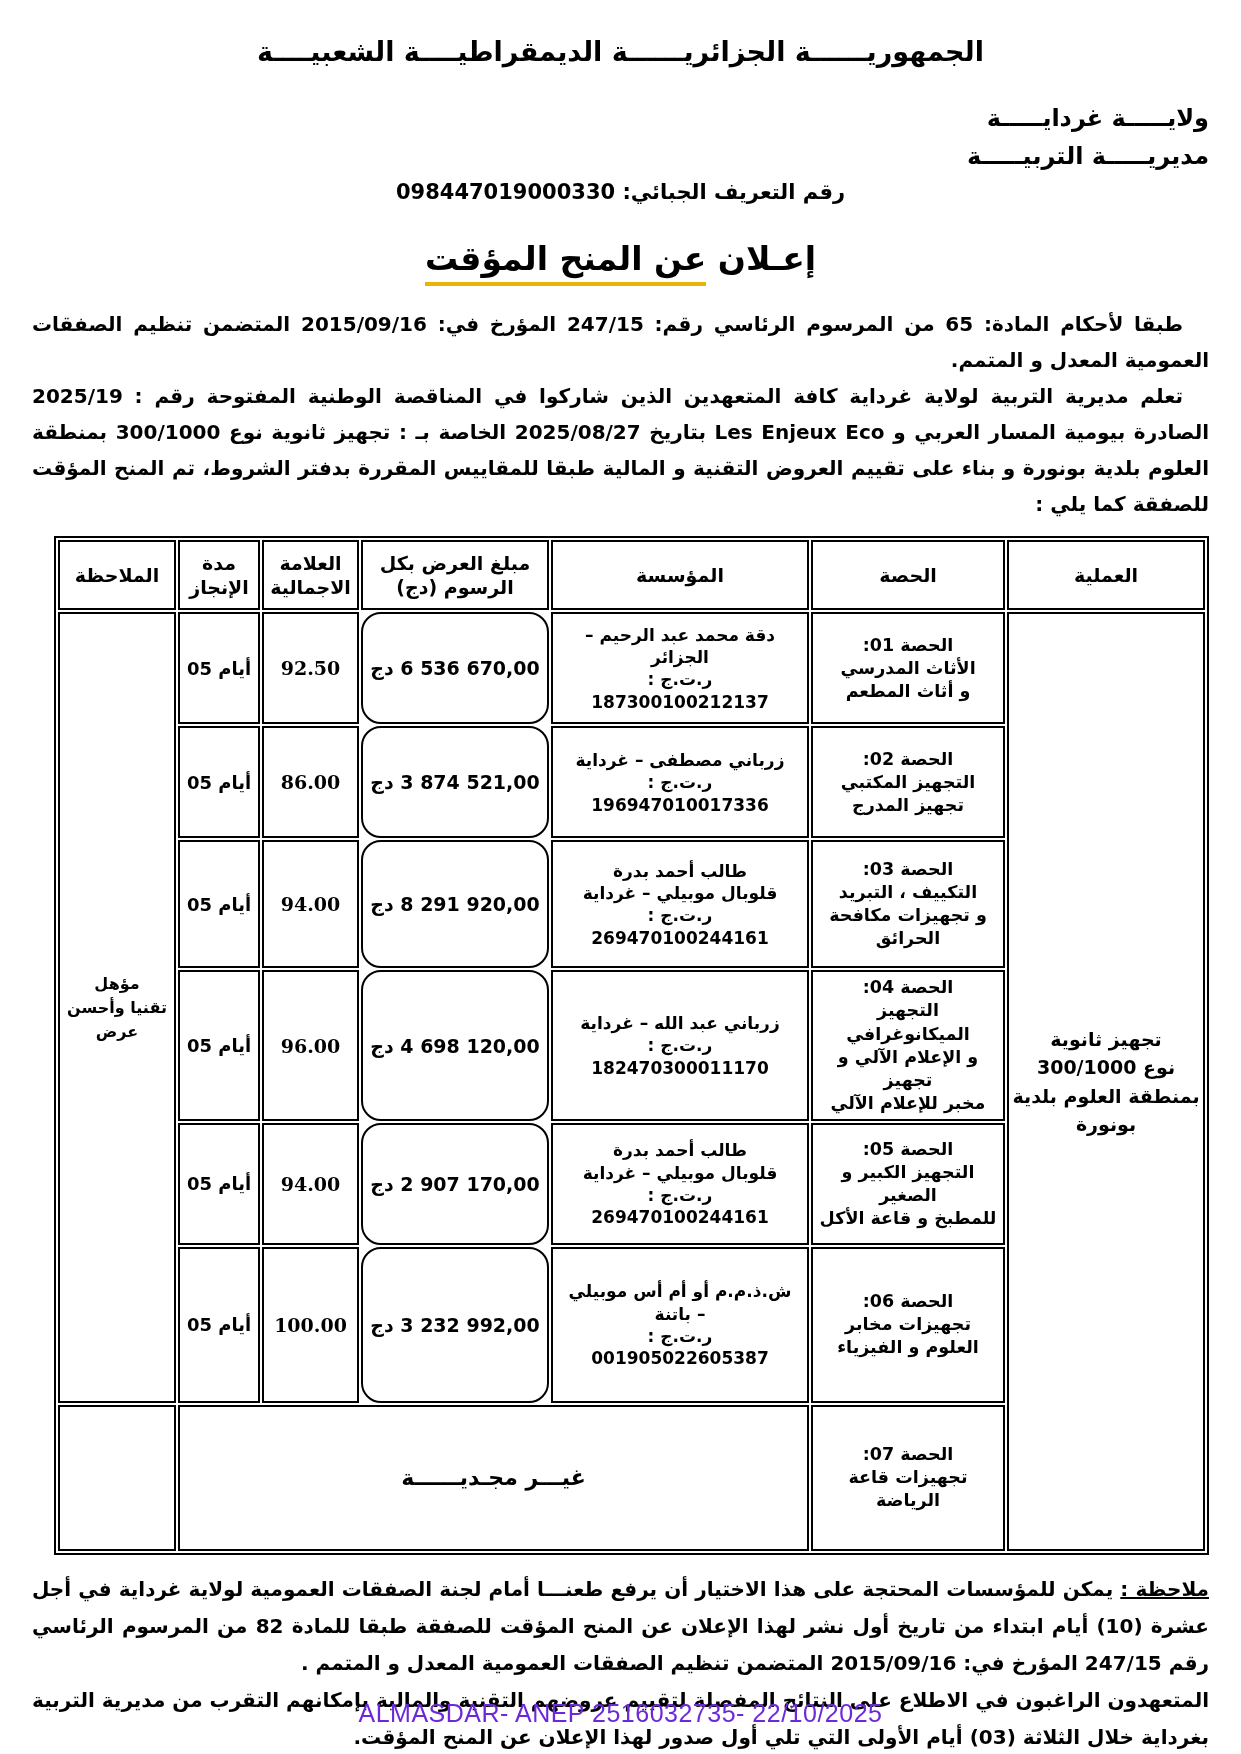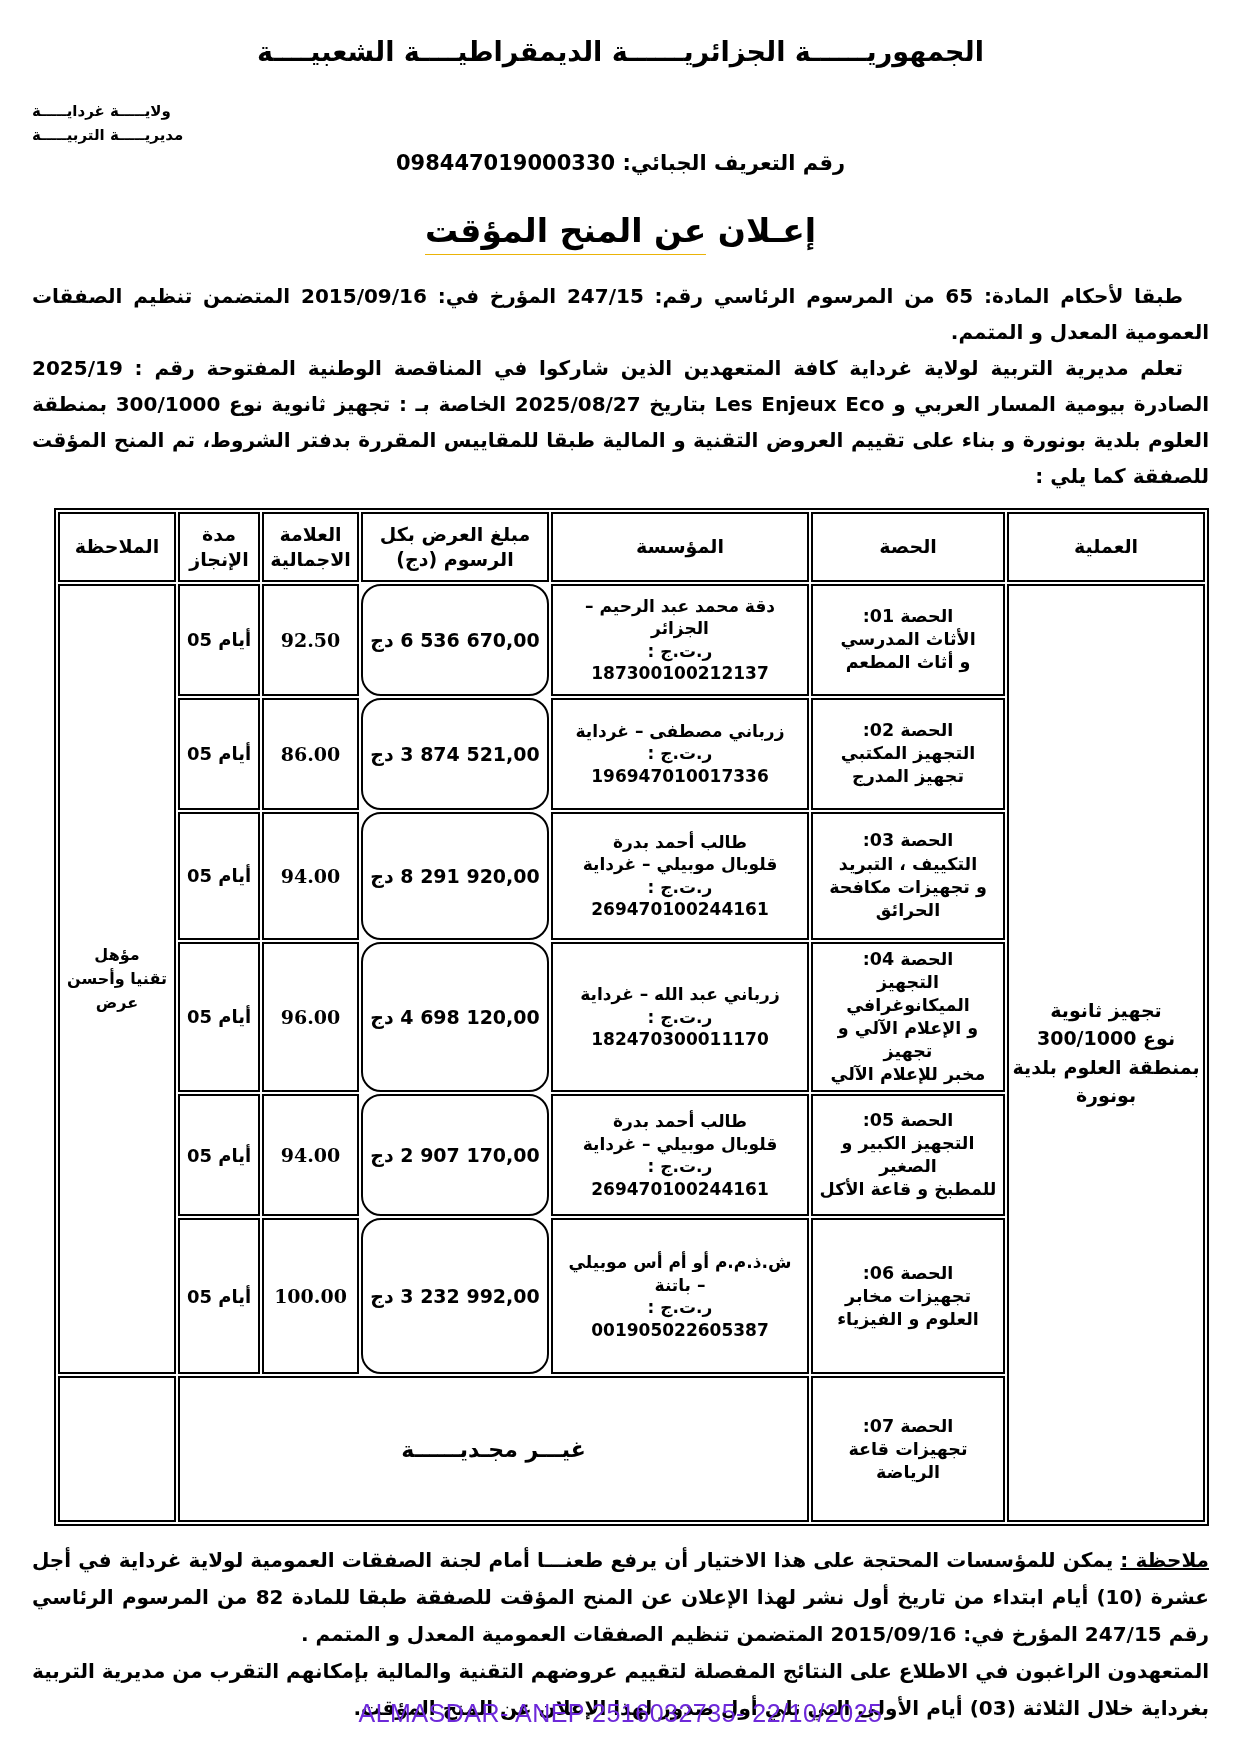--- a/index.html
+++ b/index.html
@@ -2,24 +2,24 @@
 <html lang="ar"><head>
 <meta charset="utf-8">
 <style>
   html,body { margin:0; padding:0; background:#fff; }
   .page {
     width:1241px; height:1754px; position:relative; box-sizing:border-box;
     background:#fff; color:#000; padding:36px 32px;
     font-family:"DejaVu Sans", sans-serif; direction:rtl; overflow:hidden;
   }
   .h-republic { text-align:center; font-weight:bold; font-size:27px; margin-bottom:32px; }
-  .h-line   { text-align:left; font-weight:bold; font-size:15px; line-height:1.6; }
+  .h-line   { text-align:right; font-weight:bold; font-size:24px; line-height:1.6; }
   .h-tax    { text-align:center; font-weight:bold; font-size:21px; line-height:1.6; }
   .doc-title { text-align:center; font-size:33px; font-weight:bold; margin:30px 0 28px; }
-  .doc-title .underlined { border-bottom:1px solid #eab308; padding-bottom:4px; }
+  .doc-title .underlined { border-bottom:4px solid #eab308; padding-bottom:4px; }
   .intro { font-size:20px; font-weight:bold; line-height:1.8; text-align:justify; margin:0; text-indent:26px; }
   table.award {
     border-collapse:separate; border-spacing:2px; border:2px solid #000;
     width:1145px; table-layout:fixed; margin-top:14px; background:#fff;
   }
   table.award th, table.award td {
     border:2px solid #000; vertical-align:middle; text-align:center;
     padding:4px 3px; font-weight:bold; overflow:hidden;
   }
   table.award th { font-size:19px; line-height:1.3; }

